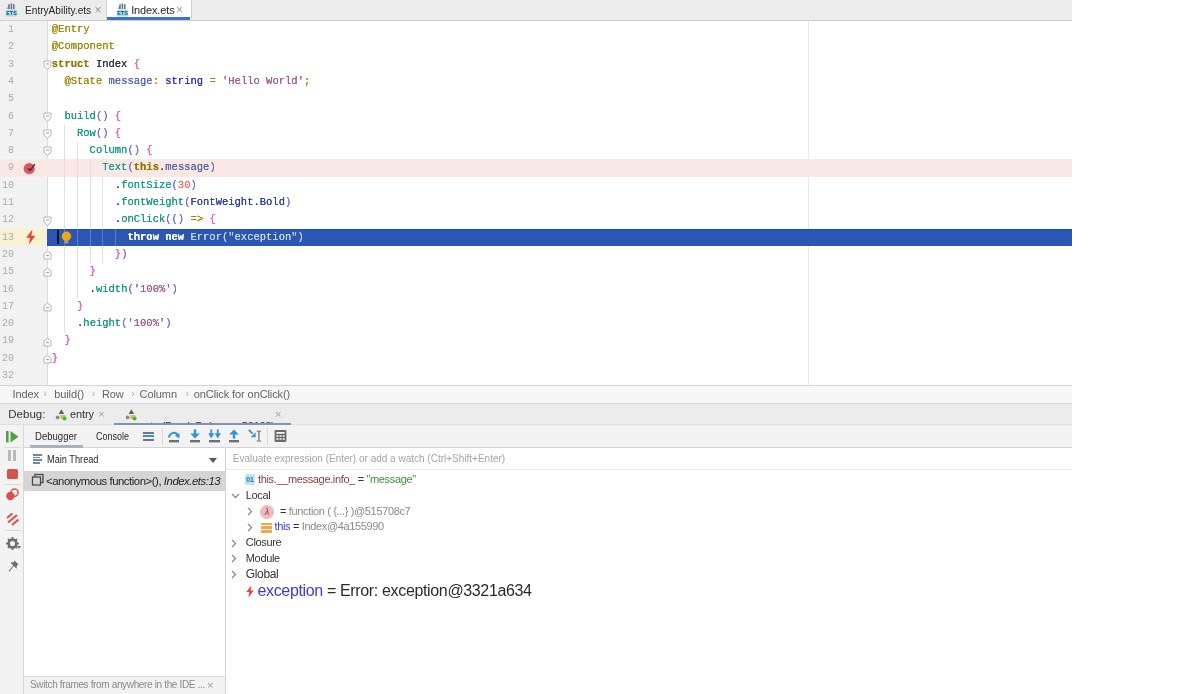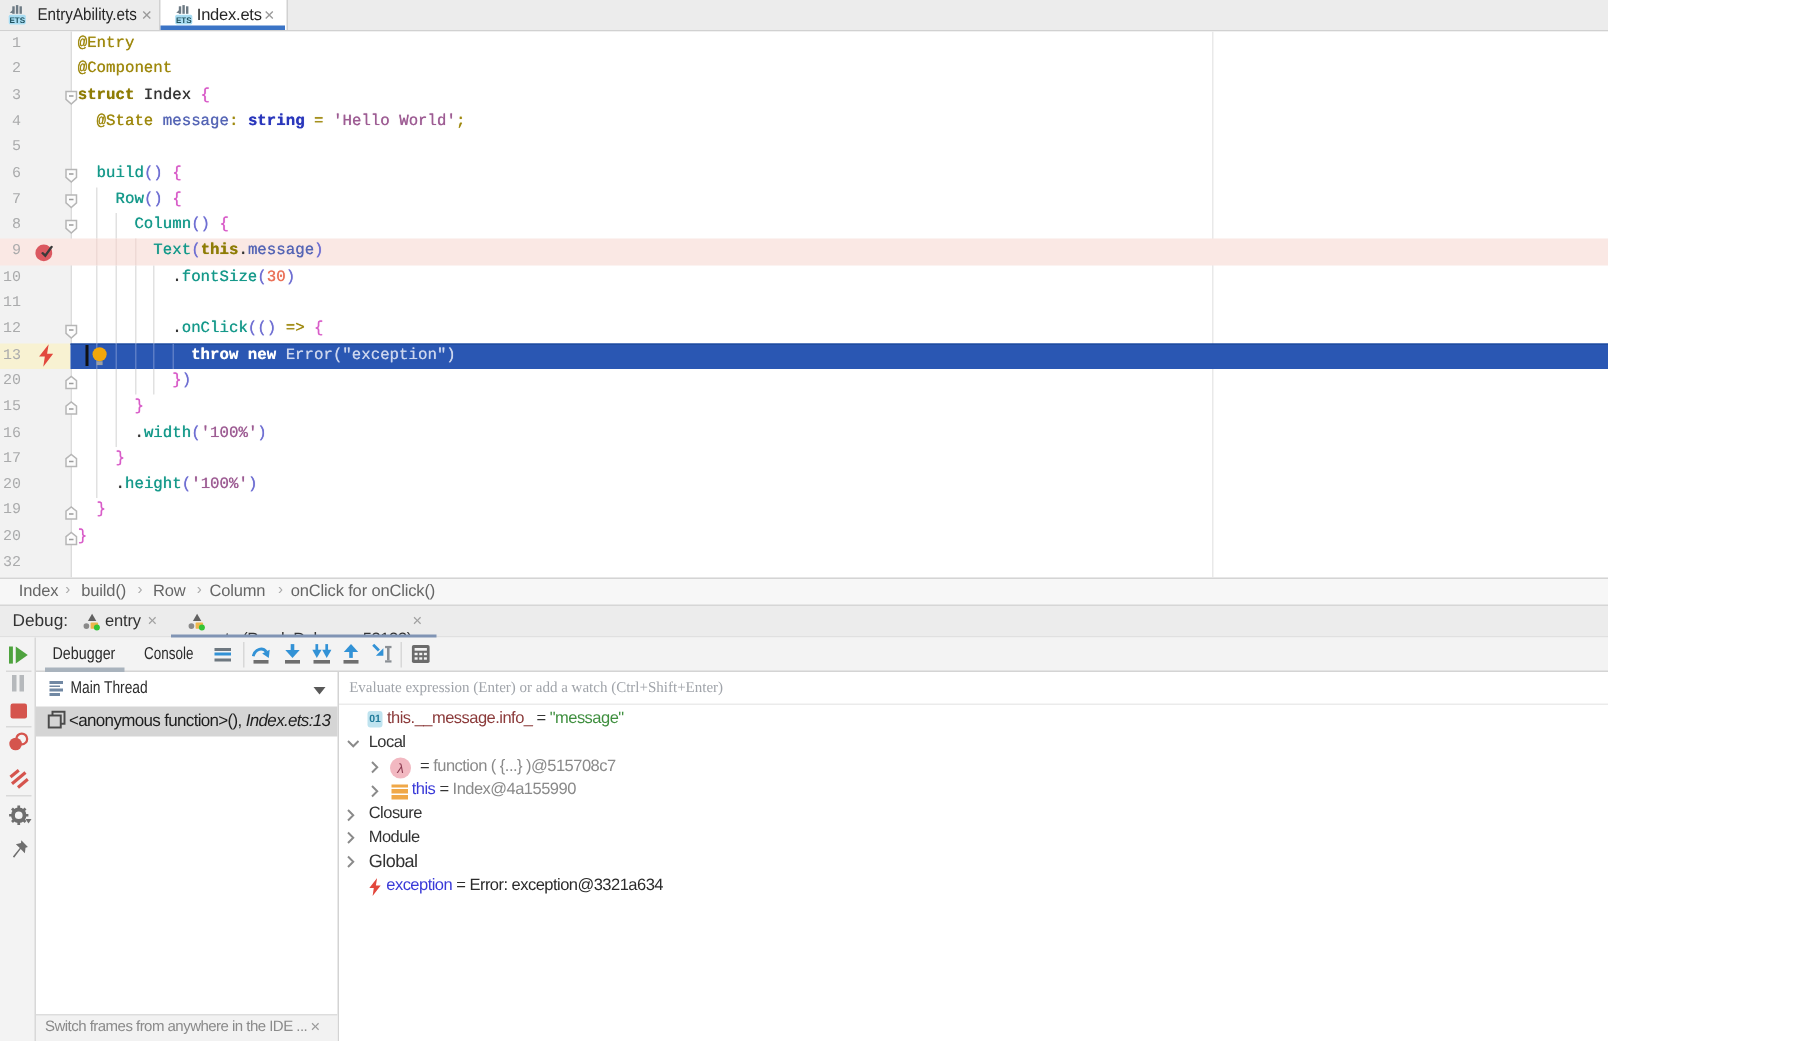--- a/index.html
+++ b/index.html
@@ -1,21 +1,21 @@
 <!DOCTYPE html>
 <html><head><meta charset="utf-8">
 <style>
 html,body{margin:0;padding:0;width:1200px;height:694px;overflow:hidden;background:#fff;
  font-family:"Liberation Sans",sans-serif;}
 .a{position:absolute;}
 .cl{position:absolute;left:51.8px;white-space:pre;font-family:"Liberation Mono",monospace;
  font-size:10.5px;line-height:17.3px;height:17.3px;text-shadow:0 0 0.45px currentColor;}
 .an{color:#9e880d}.kw{color:#8e7c05;font-weight:bold}.fn{color:#15998a}.pa{color:#6f6fd2}
 .br{color:#d85cc8}.fl{color:#5565b5}.st{color:#9d5c93}.nu{color:#ea7158}.ct{color:#2b3f9e}
-.ty{color:#2936bb;font-weight:bold}.tx{color:#333}
+.ty{color:#2936bb;font-weight:normal}.tx{color:#333}
 .num{position:absolute;left:0;width:14px;text-align:right;font-family:"Liberation Mono",monospace;
  font-size:10px;line-height:17.3px;color:#aaabac;}
 </style></head>
 <body>
 <div class="a" style="left:0;top:0;width:1072px;height:694px;background:#fff;overflow:hidden">
 
 <div class="a" style="left:0;top:0;width:1200px;height:20px;background:#ececec;border-bottom:1px solid #d1d1d1"></div>
 <div class="a" style="left:106px;top:0;width:84px;height:20px;background:#fff;border-left:1px solid #d1d1d1;border-right:1px solid #d1d1d1"></div>
 <div class="a" style="left:107px;top:17px;width:83px;height:3px;background:#3b74c6"></div>
 <svg class="a" style="left:5px;top:3px" width="14" height="14" viewBox="0 0 14 14">
@@ -142,20 +142,21 @@
 </svg>
 <div class="cl" style="top:21.0px"><span class="an">@Entry</span></div>
 <div class="cl" style="top:38.3px"><span class="an">@Component</span></div>
 <div class="cl" style="top:55.6px"><span class="kw">struct</span><span class="tx"> Index </span><span class="br">{</span></div>
 <div class="cl" style="top:72.9px">  <span class="an">@State</span> <span class="fl">message</span><span class="an">:</span> <span class="ty">string</span> <span class="an">=</span> <span class="st">'Hello World'</span><span class="an">;</span></div>
 <div class="cl" style="top:107.5px">  <span class="fn">build</span><span class="pa">()</span> <span class="br">{</span></div>
 <div class="cl" style="top:124.8px">    <span class="fn">Row</span><span class="pa">()</span> <span class="br">{</span></div>
 <div class="cl" style="top:142.1px">      <span class="fn">Column</span><span class="pa">()</span> <span class="br">{</span></div>
 <div class="cl" style="top:159.4px">        <span class="fn">Text</span><span class="pa">(</span><span class="kw">this</span><span class="tx">.</span><span class="fl">message</span><span class="pa">)</span></div>
 <div class="cl" style="top:176.7px">          <span class="tx">.</span><span class="fn">fontSize</span><span class="pa">(</span><span class="nu">30</span><span class="pa">)</span></div>
+<div class="cl" style="top:194.0px">          <span class="tx">.</span><span class="fn">fontWeight</span><span class="pa">(</span><span class="ct">FontWeight.Bold</span><span class="pa">)</span></div>
 <div class="cl" style="top:211.3px">          <span class="tx">.</span><span class="fn">onClick</span><span class="pa">(()</span> <span class="an">=&gt;</span> <span class="br">{</span></div>
 <div class="cl" style="top:228.6px">            <span style="color:#fff;font-weight:bold">throw new </span><span style="color:#ccd6ee">Error("exception")</span></div>
 <div class="cl" style="top:245.9px">          <span class="br">}</span><span class="pa">)</span></div>
 <div class="cl" style="top:263.2px">      <span class="br">}</span></div>
 <div class="cl" style="top:280.5px">      <span class="tx">.</span><span class="fn">width</span><span class="pa">(</span><span class="st">'100%'</span><span class="pa">)</span></div>
 <div class="cl" style="top:297.8px">    <span class="br">}</span></div>
 <div class="cl" style="top:315.1px">    <span class="tx">.</span><span class="fn">height</span><span class="pa">(</span><span class="st">'100%'</span><span class="pa">)</span></div>
 <div class="cl" style="top:332.4px">  <span class="br">}</span></div>
 <div class="cl" style="top:349.7px"><span class="br">}</span></div>
 <svg class="a" style="left:1185px;top:22px" width="14" height="14" viewBox="0 0 14 14">
@@ -313,21 +314,21 @@
 <div class="a" style="left:24px;top:470.5px;width:201px;height:20px;background:#d5d5d5"></div>
 <svg class="a" style="left:31px;top:473px" width="14" height="14" viewBox="0 0 14 14">
 <rect x="4" y="1.5" width="8" height="8" fill="none" stroke="#4a4a4a" stroke-width="1.3"></rect>
 <rect x="1.5" y="4" width="8" height="8" fill="#d5d5d5" stroke="#4a4a4a" stroke-width="1.3"></rect>
     </svg>
 <div class="a" style="left:46.3px;top:470.5px;height:20px;line-height:20px;font-size:11.5px;letter-spacing:-0.45px;color:#1f1f1f;transform:scaleX(0.985);transform-origin:0 50%">&lt;anonymous function&gt;(), <i>Index.ets:13</i></div>
 <div class="a" style="left:24px;top:676px;width:201px;height:18px;background:#f2f2f2;border-top:1px solid #ddd;box-sizing:border-box"></div>
 <div class="a" style="left:30px;top:676px;width:176px;height:18px;line-height:18px;font-size:10px;letter-spacing:-0.35px;color:#8a8a8a;white-space:nowrap;overflow:hidden">Switch frames from anywhere in the IDE ...</div>
 <div class="a" style="left:207px;top:676px;height:18px;line-height:18px;font-size:11px;color:#9a9a9a">×</div>
 <div class="a" style="left:226px;top:448px;width:974px;height:22px;border-bottom:1px solid #ebebeb;box-sizing:border-box"></div>
-<div class="a" style="left:232.8px;top:448px;height:22px;line-height:22px;font-size:10px;color:#a0a4aa;font-family:Liberation Serif, serif">Evaluate expression (Enter) or add a watch (Ctrl+Shift+Enter)</div>
+<div class="a" style="left:232.8px;top:448px;height:22px;line-height:22px;font-size:10px;color:#a0a4aa;font-family:Liberation Sans, sans-serif">Evaluate expression (Enter) or add a watch (Ctrl+Shift+Enter)</div>
 <svg class="a" style="left:1163px;top:451px" width="14" height="16" viewBox="0 0 14 16">
 <g stroke="#9e9e9e" stroke-width="1.8">
         <line x1="7" y1="1" x2="7" y2="9"></line>
         <line x1="3" y1="5" x2="11" y2="5"></line>
       </g>
 <circle cx="5" cy="11.8" r="1.8" fill="none" stroke="#9e9e9e" stroke-width="1.1"></circle>
 <circle cx="9" cy="11.8" r="1.8" fill="none" stroke="#9e9e9e" stroke-width="1.1"></circle>
 <line x1="6.8" y1="11.8" x2="7.2" y2="11.8" stroke="#9e9e9e" stroke-width="1.1"></line>
     </svg>
 <div class="a" style="left:1184px;top:457.5px;width:0;height:0;border-left:4.5px solid transparent;border-right:4.5px solid transparent;border-top:5px solid #4a4a4a"></div>
@@ -359,13 +360,13 @@
 <path d="M1 1 L4.5 4.5 L1 8" stroke="#8a8a8a" stroke-width="1.3" fill="none"></path>
     </svg>
 <div class="a" style="left:245.8px;top:551.0px;height:15.8px;line-height:15.8px;font-size:11px;letter-spacing:-0.35px;color:#333;white-space:nowrap">Module</div>
 <svg class="a" style="left:231px;top:570.2px" width="6" height="9" viewBox="0 0 6 9">
 <path d="M1 1 L4.5 4.5 L1 8" stroke="#8a8a8a" stroke-width="1.3" fill="none"></path>
     </svg>
 <div class="a" style="left:245.8px;top:566.8px;height:15.8px;line-height:15.8px;font-size:12px;letter-spacing:-0.35px;color:#333;white-space:nowrap">Global</div>
 <svg class="a" style="left:245px;top:584.6px" width="10" height="13" viewBox="0 0 10 13">
 <path d="M6.4 0.4 L1.2 7 L4.2 7 L3.4 12.4 L8.8 5.4 L5.6 5.4 Z" fill="#e2483d"></path>
     </svg>
-<div class="a" style="left:257.5px;top:582.6px;height:15.8px;line-height:15.8px;font-size:11px;letter-spacing:-0.35px;color:#333;white-space:nowrap"><span style="color:#3a3ad8">exception</span> <span style="color:#2b2b2b">= Error: exception@3321a634</span></div>
+<div class="a" style="left:257.5px;top:582.6px;height:15.8px;line-height:15.8px;font-size:16px;letter-spacing:-0.35px;color:#333;white-space:nowrap"><span style="color:#3a3ad8">exception</span> <span style="color:#2b2b2b">= Error: exception@3321a634</span></div>
 </div>
 </body></html>

